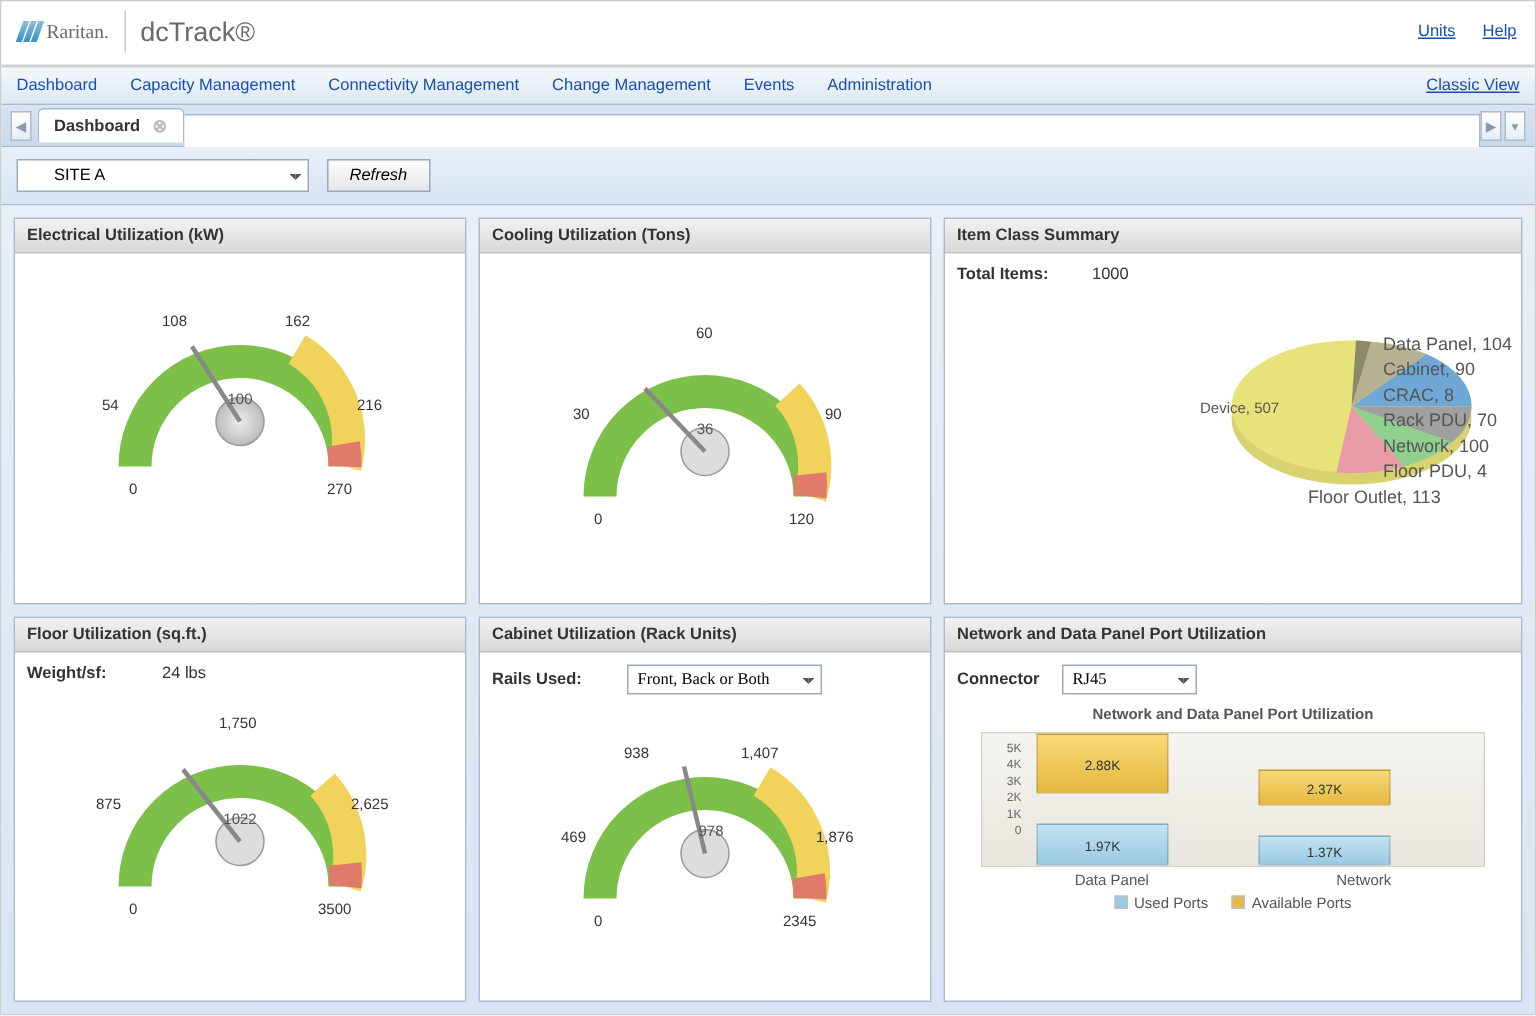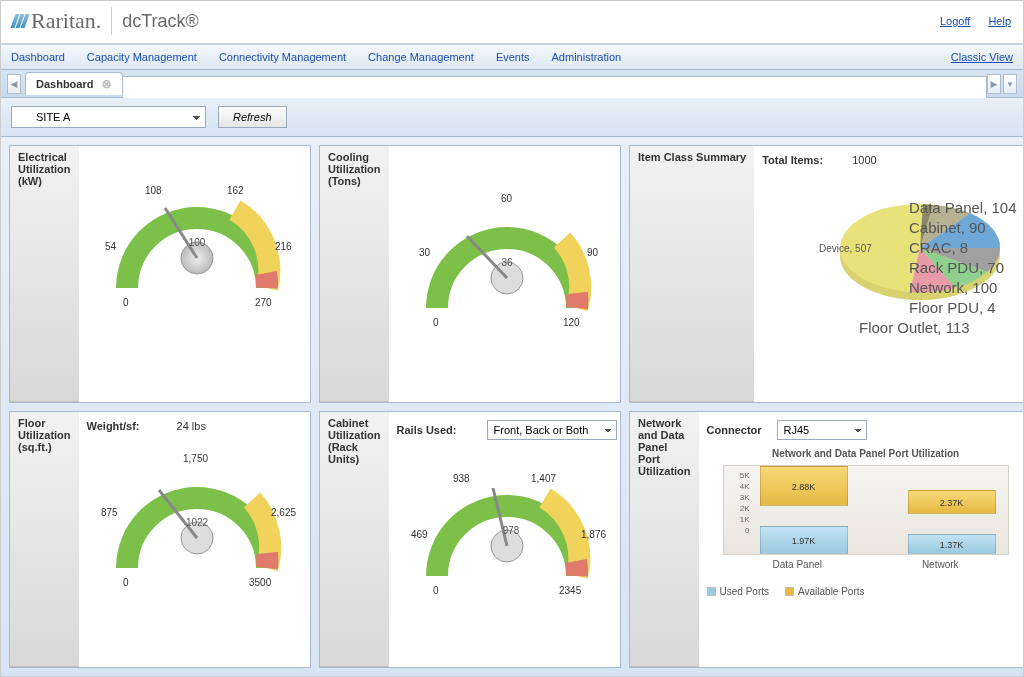--- a/index.html
+++ b/index.html
@@ -1,82 +1,82 @@
 <!DOCTYPE html>
 <html><head>
 <meta charset="utf-8">
 <style>
 * { box-sizing: border-box; margin: 0; padding: 0; }
 body { font-family: Arial, sans-serif; font-size: 11px; background: #fff; color: #333; }
 .app { width: 1024px; height: 677px; display: flex; flex-direction: column; border: 1px solid #ccc; }
 .topbar { display: flex; align-items: center; justify-content: space-between; padding: 6px 12px 8px 12px; background: #fff; border-bottom: 1px solid #d0d0d0; }
 .brand { display: flex; align-items: center; gap: 10px; }
-.logo-raritan { display: flex; align-items: center; gap: 4px; font-family: Georgia, serif; font-size: 22px; color: #6a6a6a; }
+.logo-raritan { display: flex; align-items: center; gap: 4px; font-family: Georgia, serif; font-size: 13px; color: #6a6a6a; }
 .logo-glyph { display: inline-flex; gap: 1px; }
 .logo-glyph span { width: 4px; height: 14px; background: linear-gradient(#8ec0dc,#3a8fc0); transform: skewX(-20deg); }
 .vline { width: 1px; height: 28px; background: #ccc; }
 .logo-dctrack { font-family: Arial, sans-serif; font-size: 18px; color: #6a6a6a; }
 .toplinks { display: flex; gap: 18px; font-size: 11px; }
 .toplinks a { color: #1a4db3; text-decoration: underline; cursor: pointer; }
 .navbar { background: linear-gradient(#f4f8fb,#dde8f3); border-top: 1px solid #c5d4e3; border-bottom: 1px solid #a8bacf; display: flex; align-items: center; justify-content: space-between; padding: 0 10px; height: 26px; }
 .navlinks { display: flex; gap: 22px; }
 .navlinks span { color: #1a4db3; cursor: pointer; }
 .classic { color: #1a4db3; text-decoration: underline; cursor: pointer; }
 .tabrow { background: linear-gradient(#d7e4f3,#c9d9ec); border-bottom: 1px solid #a8bacf; display: flex; align-items: center; height: 28px; padding: 0 6px; }
 .tab-arrow { width: 14px; height: 20px; border: 1px solid #b0bccc; background: linear-gradient(#fff,#e6edf5); display: flex; align-items: center; justify-content: center; color: #8a98ab; font-size: 9px; cursor: pointer; }
 .tab { margin-left: 4px; background: #fff; border: 1px solid #a8bacf; border-bottom: none; border-radius: 4px 4px 0 0; padding: 4px 10px; display: flex; align-items: center; gap: 8px; font-weight: bold; color: #333; }
 .tab-close { color: #bbb; font-size: 12px; cursor: pointer; }
 .tabspacer { flex: 1; background: #fff; border: 1px solid #a8bacf; border-bottom: none; border-left: none; height: 22px; margin-top: 6px; }
 .filterbar { background: linear-gradient(#e8eff8,#d7e4f3); border-bottom: 1px solid #a8bacf; padding: 8px 10px; display: flex; align-items: center; gap: 12px; }
 .select { appearance: none; background: #fff; border: 1px solid #9aa9bb; padding: 3px 22px 3px 24px; font-size: 11px; height: 22px; width: 195px; background-image: linear-gradient(45deg, transparent 50%, #555 50%), linear-gradient(135deg, #555 50%, transparent 50%); background-position: right 8px top 9px, right 4px top 9px; background-size: 4px 4px, 4px 4px; background-repeat: no-repeat; }
 .btn { background: linear-gradient(#fdfdfd,#e6e6e6); border: 1px solid #9aa9bb; padding: 3px 14px; font-size: 11px; cursor: pointer; height: 22px; font-style: italic; }
 .grid { flex: 1; display: grid; grid-template-columns: 302px 302px 1fr; grid-template-rows: 1fr 1fr; gap: 8px; padding: 8px; background: linear-gradient(#e8eff8,#d7e4f3); overflow: hidden; }
-.panel { background: #fff; border: 1px solid #a8bacf; display: flex; flex-direction: row; }
+.panel { background: #fff; border: 1px solid #a8bacf; display: flex; flex-direction: column; }
 .panel-head { background: linear-gradient(#f2f2f2,#d8d8d8); border-bottom: 1px solid #c0c0c0; padding: 5px 8px; font-weight: bold; color: #333; }
 .panel-body { flex: 1; padding: 8px; position: relative; }
 .metric-row { display: flex; align-items: center; gap: 10px; margin-bottom: 6px; flex-wrap: wrap; }
 .metric-label { font-weight: bold; min-width: 80px; }
 .gauge-wrap { display: flex; justify-content: center; margin-top: 4px; }
-.pie-legend { position: absolute; right: 16px; top: 50px; font-size: 15px; color: #555; }
+.pie-legend { position: absolute; right: 6px; top: 50px; font-size: 12px; color: #555; }
 .pie-legend div { margin: 3px 0; white-space: nowrap; }
 .bar-chart { margin-top: 8px; }
 .bar-title { text-align: center; font-weight: bold; color: #555; font-size: 10px; margin-bottom: 6px; }
 .bar-area { background: linear-gradient(#f6f4ef,#e8e6de); border: 1px solid #d6d3c9; height: 90px; position: relative; margin: 0 16px; display: flex; align-items: flex-end; padding: 25px 12px 0 36px; gap: 60px; }
 .yaxis { position: absolute; left: 2px; top: 4px; font-size: 8px; color: #666; line-height: 11px; text-align: right; width: 24px; }
 .bar3d { width: 88px; display: flex; flex-direction: column; align-items: center; gap: 20px; }
 .seg { width: 100%; text-align: center; font-size: 9px; border: 1px solid rgba(0,0,0,0.15); }
 .seg-top { background: linear-gradient(#f8d976,#e5b942); }
 .seg-bot { background: linear-gradient(#c2e3f2,#9ac9e0); }
 .bar-xlabels { display: flex; justify-content: space-around; font-size: 10px; color: #555; margin: 4px 16px 0 16px; }
-.legend { display: flex; gap: 16px; margin-top: 16px; font-size: 10px; color: #555; }
+.legend { display: flex; justify-content: center; gap: 16px; margin-top: 4px; font-size: 10px; color: #555; }
 .swatch { display: inline-block; width: 9px; height: 9px; margin-right: 4px; vertical-align: middle; border: 1px solid #bfbfbf; }
 .sw-used { background: #9ac9e0; }
 .sw-avail { background: #e5b942; }
-.small-select { appearance: none; background: #fff; border: 1px solid #9aa9bb; padding: 2px 20px 2px 6px; font-size: 11px; height: 20px; width: 130px; background-image: linear-gradient(45deg, transparent 50%, #555 50%), linear-gradient(135deg, #555 50%, transparent 50%); background-position: right 8px top 8px, right 4px top 8px; background-size: 4px 4px, 4px 4px; background-repeat: no-repeat; }
+.small-select { appearance: none; background: #fff; border: 1px solid #9aa9bb; padding: 2px 20px 2px 6px; font-size: 11px; height: 20px; width: 130px; background-image: linear-gradient(45deg, transparent 50%, #555 50%), linear-gradient(135deg, #555 50%, transparent 50%); background-position: right 8px top 8px, right 4px top 8px; background-size: 4px 4px, 4px 4px; background-repeat: no-repeat; font-family: Liberation Serif, serif; }
 .conn-select { width: 90px; }
 </style>
 </head>
 <body>
 
 <div class="app">
   <div class="topbar">
     <div class="brand">
       <span class="logo-raritan">
         <span class="logo-glyph">
             <span></span>
             <span></span>
             <span></span>
           </span>
         <span>Raritan.</span>
       </span>
       <span class="vline"></span>
       <span class="logo-dctrack">dcTrack®</span>
     </div>
     <div class="toplinks">
-      <a>Logoff</a>
+      <a>Units</a>
       <a>Help</a>
     </div>
   </div>
 
   <div class="navbar">
     <div class="navlinks">
       <span>Dashboard</span>
       <span>Capacity Management</span>
       <span>Connectivity Management</span>
       <span>Change Management</span>

